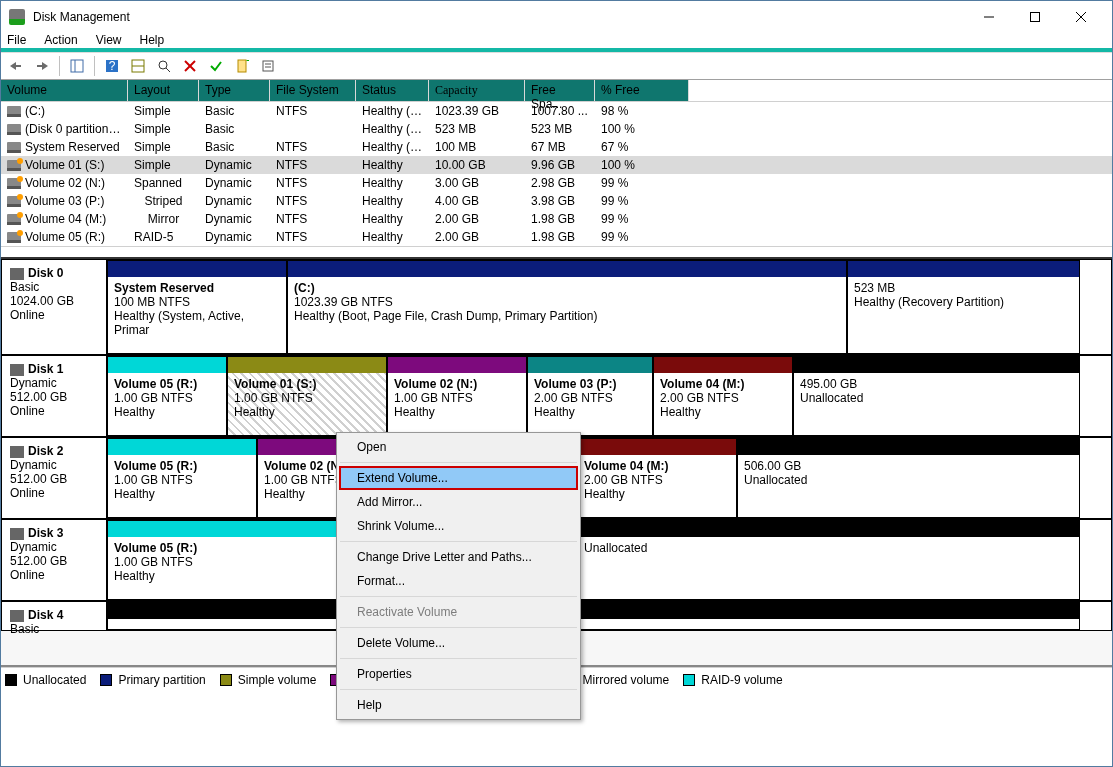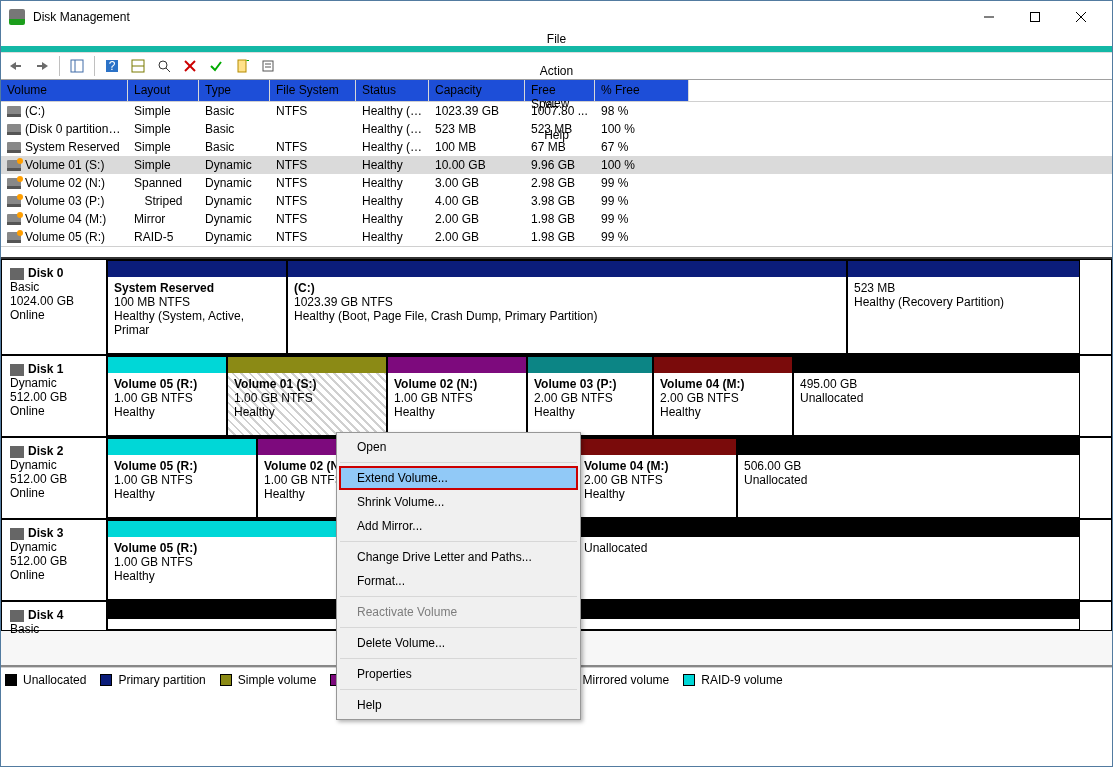--- a/index.html
+++ b/index.html
@@ -6,31 +6,31 @@
 body { background: #fff; width: 1113px; height: 767px; border: 1px solid #527ba0; overflow: hidden; position: relative; }
 
 
 .titlebar { height: 31px; background: #fff; display: flex; align-items: center; padding: 0 8px; }
 .titlebar .app-icon { width: 16px; height: 16px; margin-right: 8px; background: linear-gradient(#777 0 60%, #1c9e1c 60%); border-radius: 2px; }
 .titlebar .title { flex: 1; color: #000; }
 .win-btn { width: 46px; height: 30px; display: flex; align-items: center; justify-content: center; color: #000; }
 .win-btn svg { width: 10px; height: 10px; }
 
 
-.menubar { height: 20px; display: flex; align-items: center; padding: 0 6px; gap: 18px; border-bottom: 6px solid #14b8a6; flex-direction: column;}
+.menubar { height: 20px; display: flex; align-items: center; padding: 0 6px; gap: 18px; border-bottom: 4px solid #14b8a6;}
 .menubar span { color: #000; cursor: default; }
 
 
 .toolbar { height: 28px; border-top: 1px solid #ddd; border-bottom: 1px solid #a0a0a0; display: flex; align-items: center; padding: 0 4px; gap: 4px; }
 .toolbar .btn { width: 22px; height: 22px; display: flex; align-items: center; justify-content: center; border: 1px solid transparent; }
 .toolbar .sep { width: 1px; height: 20px; background: #c0c0c0; margin: 0 2px; }
 
 
 .vol-header { display: flex; height: 22px; border-bottom: 1px solid #d0d0d0; background: #fff; }
-.vol-header .col { border-right: 1px solid #d8d8d8; padding: 3px 6px; background:#1d4ed8; position: relative; }
+.vol-header .col { border-right: 1px solid #d8d8d8; padding: 3px 6px; background:#0f766e; position: relative; }
 .vol-header .col::after{content:""; position:absolute; top:0; right:0; height:100%; width:1px;}
 
 
 .vol-body { border-bottom: 1px solid #d0d0d0; margin-bottom:10px;}
 .vol-row { display: flex; height: 18px; align-items: center; }
 .vol-row.sel { background:#dadada;}
 .vol-row .cell { padding: 1px 6px; overflow: hidden; white-space: nowrap; text-overflow: ellipsis; }
 .drv-ico { display:inline-block; width:14px; height:11px; background:#888; border-radius:1px; margin-right:4px; vertical-align:middle; position:relative;}
 .drv-ico::after{content:""; position:absolute; bottom:0; left:0; right:0; height:3px; background:#555;}
 .drv-ico.dyn::before{content:""; position:absolute; top:-2px;right:-2px;width:6px;height:6px;background:#ff9e00;border-radius:50%;}
@@ -156,21 +156,21 @@
       </svg>
     </div>
 </div>
 
 <div class="vol-header">
   <div class="col" style="width: 127px;">Volume</div>
   <div class="col" style="width: 71px;">Layout</div>
   <div class="col" style="width: 71px;">Type</div>
   <div class="col" style="width: 86px;">File System</div>
   <div class="col" style="width: 73px;">Status</div>
-  <div class="col" style="width: 96px;">Capacity</div>
+  <div class="col" style="width: 96px; font-family: Liberation Serif, serif;">Capacity</div>
   <div class="col" style="width: 70px;">Free Spa...</div>
   <div class="col" style="width: 94px;">% Free</div>
 </div>
 
 <div class="vol-body" id="vol-body">
     <div class="vol-row">
       <div class="cell" style="width: 127px;"><span class="drv-ico"></span><span>(C:)</span></div>
       <div class="cell" style="width: 71px;"><span>Simple</span></div>
       <div class="cell" style="width: 71px;"><span>Basic</span></div>
       <div class="cell" style="width: 86px;"><span>NTFS</span></div>
@@ -224,21 +224,21 @@
       <div class="cell" style="width: 71px; text-align: center;"><span>Striped</span></div>
       <div class="cell" style="width: 71px;"><span>Dynamic</span></div>
       <div class="cell" style="width: 86px;"><span>NTFS</span></div>
       <div class="cell" style="width: 73px;"><span>Healthy</span></div>
       <div class="cell" style="width: 96px;"><span>4.00 GB</span></div>
       <div class="cell" style="width: 70px;"><span>3.98 GB</span></div>
       <div class="cell" style="width: 94px;"><span>99 %</span></div>
     </div>
     <div class="vol-row">
       <div class="cell" style="width: 127px;"><span class="drv-ico dyn"></span><span>Volume 04 (M:)</span></div>
-      <div class="cell" style="width: 71px;"><span>Mirror</span></div>
+      <div class="cell" style="width: 71px; text-align: center;"><span>Mirror</span></div>
       <div class="cell" style="width: 71px;"><span>Dynamic</span></div>
       <div class="cell" style="width: 86px;"><span>NTFS</span></div>
       <div class="cell" style="width: 73px;"><span>Healthy</span></div>
       <div class="cell" style="width: 96px;"><span>2.00 GB</span></div>
       <div class="cell" style="width: 70px;"><span>1.98 GB</span></div>
       <div class="cell" style="width: 94px;"><span>99 %</span></div>
     </div>
     <div class="vol-row">
       <div class="cell" style="width: 127px;"><span class="drv-ico dyn"></span><span>Volume 05 (R:)</span></div>
       <div class="cell" style="width: 71px;"><span>RAID-5</span></div>
@@ -453,22 +453,22 @@
     <div class="sw" style="background: rgb(122, 11, 11);"></div>
     <span>Mirrored volume</span>
     <div class="sw" style="background: rgb(0, 215, 215);"></div>
     <span>RAID-9 volume</span>
   </div>
 
 <div class="ctx" id="ctx" style="left: 335px; top: 431px;">
   <div class="mi">Open</div>
   <div class="msep"></div>
   <div class="mi hi">Extend Volume...</div>
+  <div class="mi">Add Mirror...</div>
   <div class="mi">Shrink Volume...</div>
-  <div class="mi">Add Mirror...</div>
   <div class="msep"></div>
   <div class="mi">Change Drive Letter and Paths...</div>
   <div class="mi">Format...</div>
   <div class="msep"></div>
   <div class="mi dis">Reactivate Volume</div>
   <div class="msep"></div>
   <div class="mi">Delete Volume...</div>
   <div class="msep"></div>
   <div class="mi">Properties</div>
   <div class="msep"></div>

